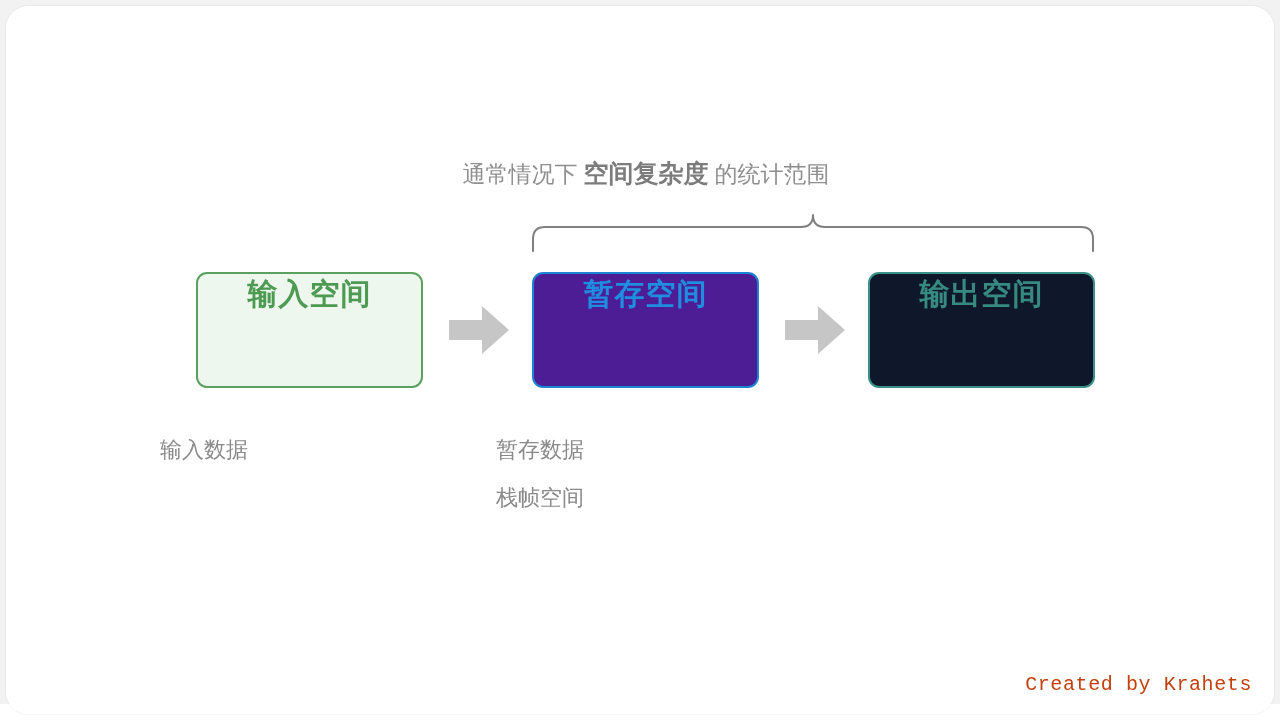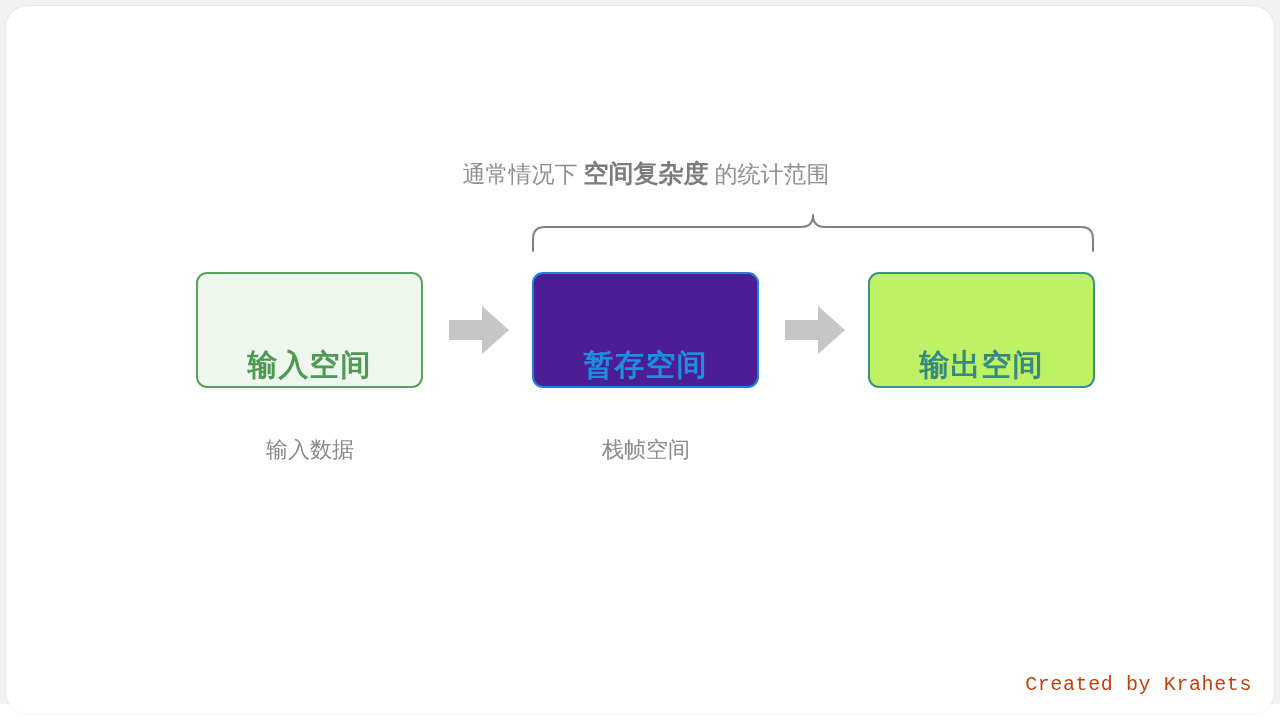--- a/index.html
+++ b/index.html
@@ -76,29 +76,29 @@
   .box {
     position: absolute;
     top: 0;
     width: 227px;
     height: 116px;
     box-sizing: border-box;
     border-radius: 11px;
     border-width: 2px;
     border-style: solid;
     display: flex;
-    align-items: flex-end;
+    align-items: flex-start;
     justify-content: center;
     font-size: 30px;
     font-weight: 700;
     letter-spacing: 1px;
   }
   .box-input  { left: 190px; background: #eef7ee; border-color: #5aa05e; color: #4d9a52; }
   .box-temp   { left: 526px; background: #4c1d95; border-color: #1c84d4; color: #1f8ee0; }
-  .box-output { left: 862px; background: #bef264; border-color: #3a9188; color: #368a80; }
+  .box-output { left: 862px; background: #0f172a; border-color: #3a9188; color: #368a80; }
 
   .arrow {
     position: absolute;
     top: 34px;
     width: 60px;
     height: 48px;
   }
   .arrow-1 { left: 443px; }
   .arrow-2 { left: 779px; }
 
@@ -107,21 +107,21 @@
     position: absolute;
     left: 0;
     top: 420px;
     width: 1280px;
     height: 140px;
   }
   .col {
     position: absolute;
     top: 0;
     width: 300px;
-    text-align: center;
+    text-align: left;
   }
   .col-1 { left: 154px; }
   .col-2 { left: 490px; }
   .col-3 { left: 826px; }
   .col .sl {
     display: block;
     color: #8a8a8a;
     font-size: 22px;
     line-height: 48px;
     white-space: nowrap;
@@ -182,20 +182,21 @@
       </div>
     </div>
 
     <div class="sublabels">
 
       <div class="col col-1">
         <span class="sl">输入数据</span>
       </div>
 
       <div class="col col-2">
+        <span class="sl">暂存数据</span>
         <span class="sl">栈帧空间</span>
       </div>
 
     </div>
 
     <div class="watermark">Created by Krahets</div>
 
   </div>
 </div>
 

